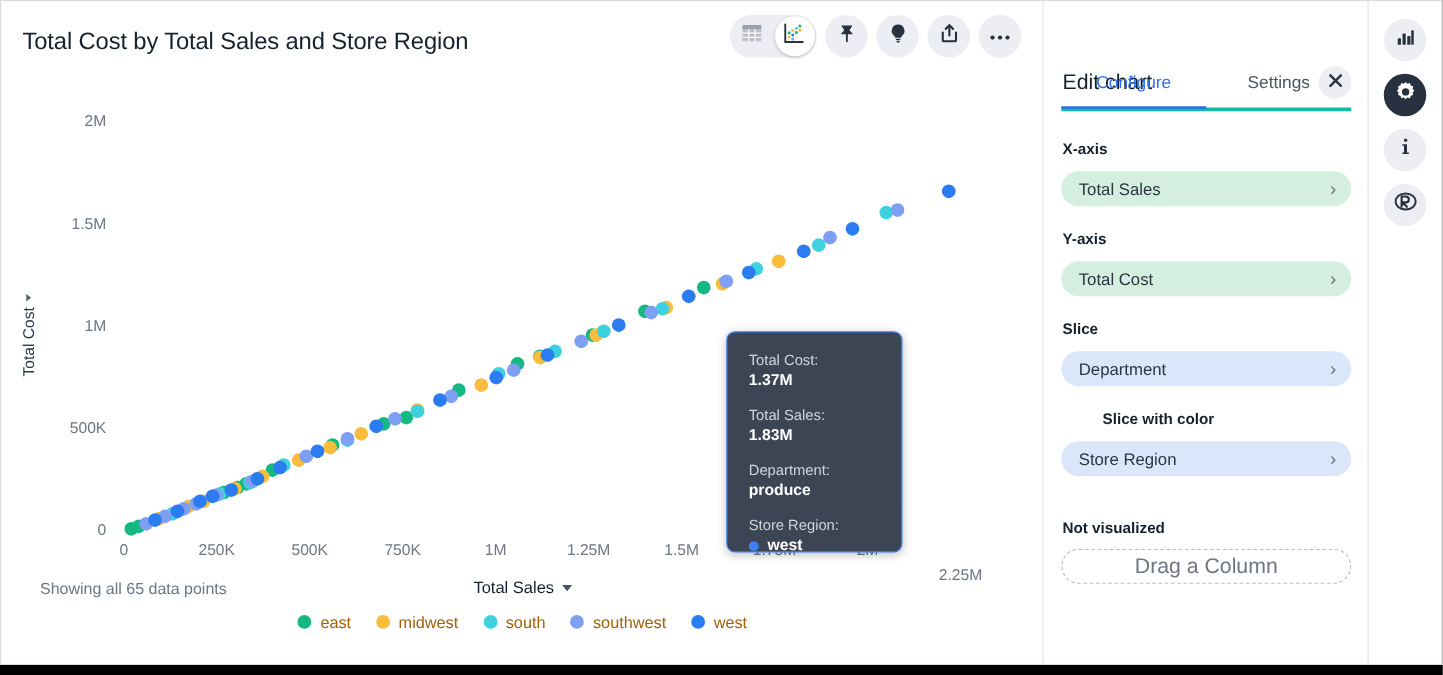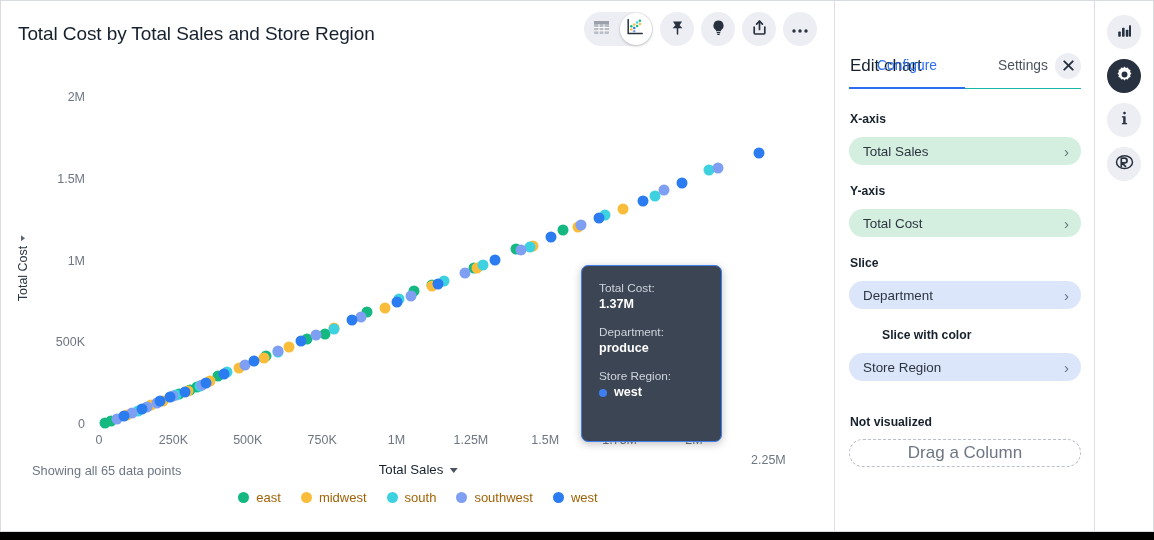--- a/index.html
+++ b/index.html
@@ -163,21 +163,21 @@
     font-size: 17px; color: #16212d;
   }
   #close-btn {
     position: absolute; right: 14px; top: 13px;
     width: 26px; height: 26px; border-radius: 50%;
     background: #eceef3;
     display: flex; align-items: center; justify-content: center;
   }
   #tabs {
     position: absolute; left: 14px; top: 57px; width: 232px; height: 31px;
-    display: flex; border-bottom: 1px solid #14b8a6;
+    display: flex; border-bottom: 3px solid #14b8a6;
   }
   .tab {
     flex: 1; text-align: center; font-size: 13.8px;
     color: #4c555f; position: relative; padding-bottom: 9px;
   }
   .tab.active { color: #2b6ef0; }
   .tab.active::after {
     content: ''; position: absolute; left: 0; right: 0; bottom: -1px;
     height: 2.5px; background: #2b6ef0;
   }
@@ -406,20 +406,24 @@
           <div class="xtick" style="left: 693px;">2M</div>
           <div class="xtick" style="left: 767.375px; margin-top: 20px;">2.25M</div>
         </div>
 
       <div id="tooltip">
           <div class="tt-row">
             <div class="tt-k">Total Cost:</div>
             <div class="tt-v">1.37M</div>
           </div>
           <div class="tt-row">
+            <div class="tt-k">Total Sales:</div>
+            <div class="tt-v">1.83M</div>
+          </div>
+          <div class="tt-row">
             <div class="tt-k">Department:</div>
             <div class="tt-v">produce</div>
           </div>
           <div class="tt-row">
             <div class="tt-k">Store Region:</div>
             <div class="tt-v with-dot">
               <span class="tt-dot" style="background: rgb(63, 126, 240);"></span>
               <span>west</span>
             </div>
           </div>

